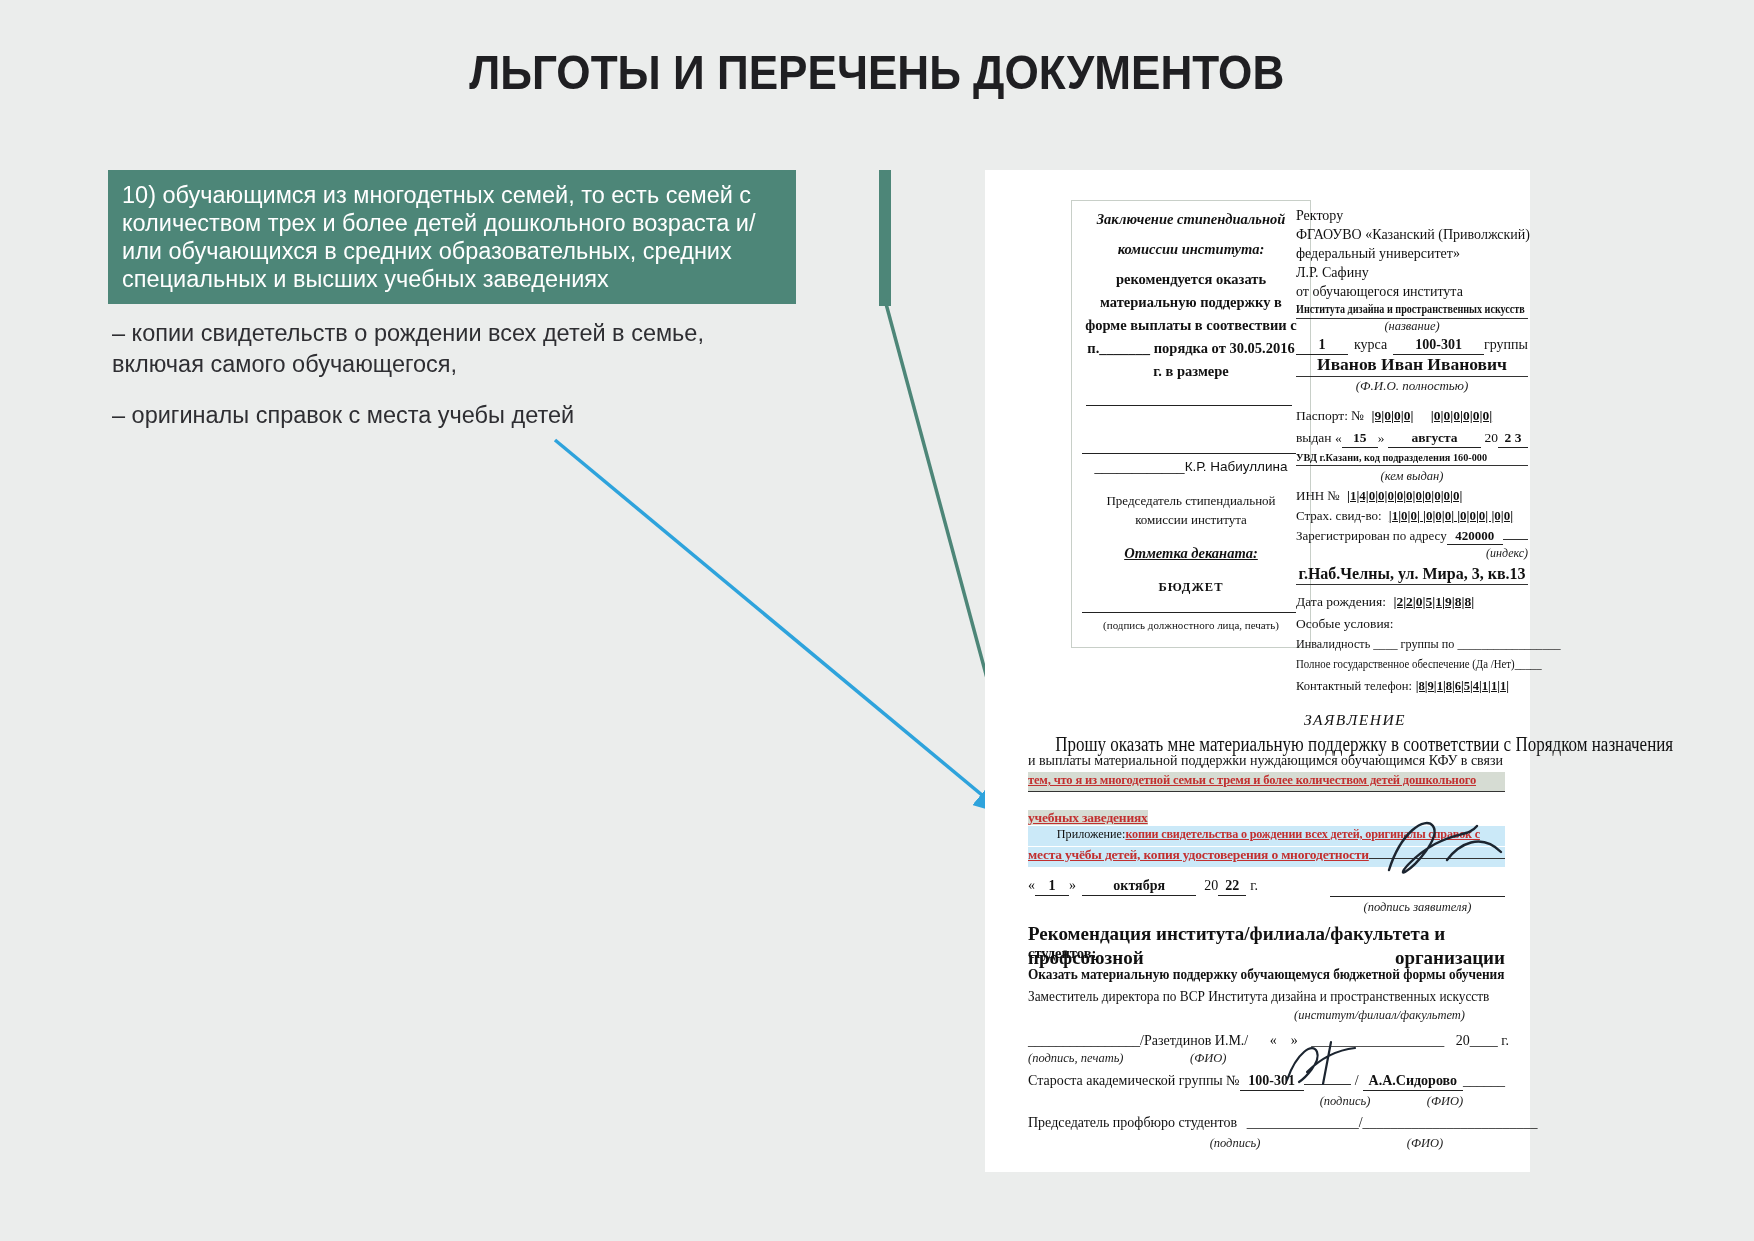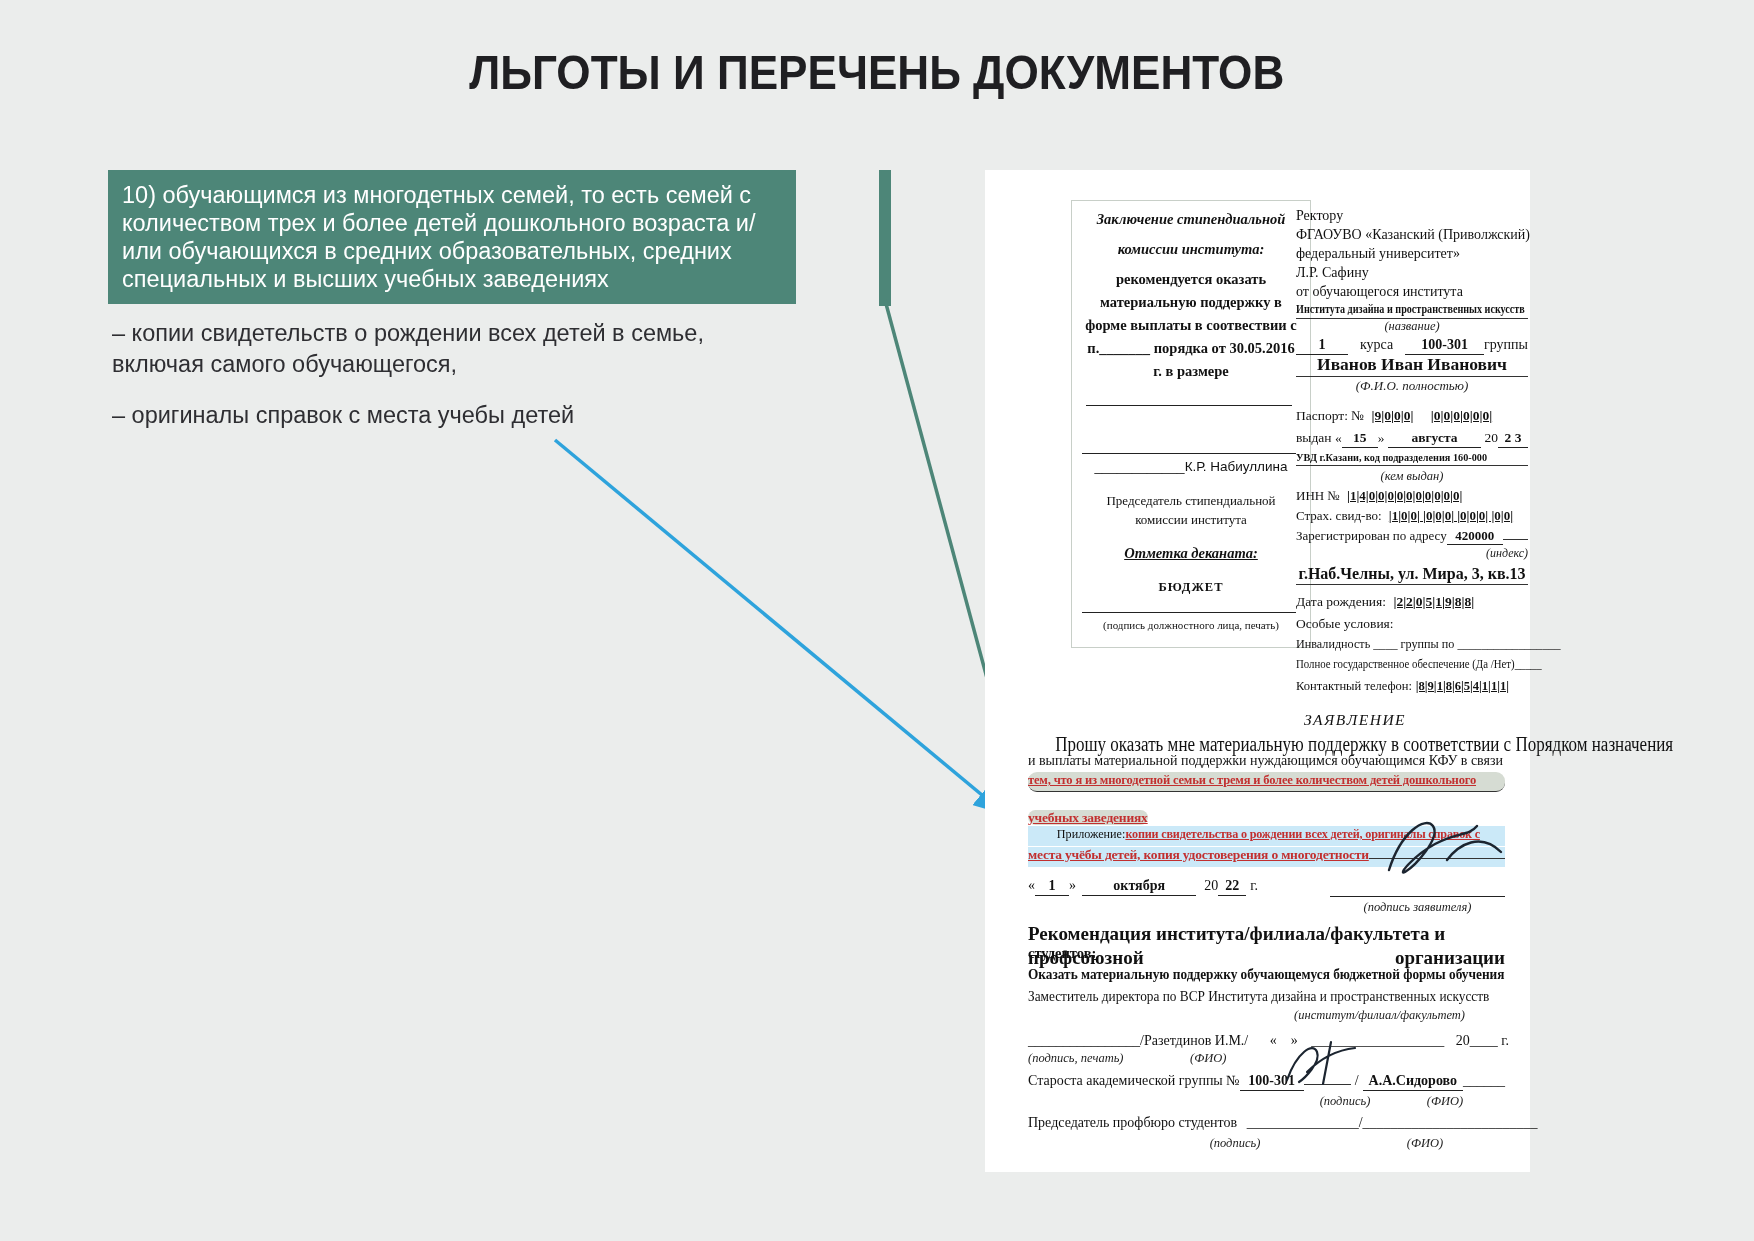--- a/index.html
+++ b/index.html
@@ -24,21 +24,21 @@
   .grow{flex:1;}
   .uv{border-bottom:1px solid #222;font-weight:bold;text-align:center;}
   .sx95,.sx93,.sx90,.sx85,.sx80,.sx75{display:inline-block;transform-origin:left bottom;}
   .sx95{transform:scaleX(.95)}.sx93{transform:scaleX(.93)}.sx90{transform:scaleX(.9)}
   .sx85{transform:scaleX(.85)}.sx80{transform:scaleX(.8)}.sx75{transform:scaleX(.75)}
   .commission{position:absolute;left:47px;top:30px;width:238px;height:446px;border:1px solid #c8cfc8;margin-left:39px;}
   .cl{position:absolute;left:0;width:100%;text-align:center;font-size:14.5px;white-space:nowrap;}
   .hline{position:absolute;border-top:1px solid #222;}
   .sans{font-family:"Liberation Sans",sans-serif;font-size:13.5px;}
   .red{color:#c22f2f;font-weight:bold;text-decoration:underline;letter-spacing:-.2px;}
-  .hlg{background:#d6dcd3;border-radius:9px;}
+  .hlg{background:#d6dcd3;}
   .hlb{background:#cbe9f8;}
   .appheading{letter-spacing:1.5px;}
   svg.overlay{position:absolute;left:0;top:0;pointer-events:none;}
 </style>
 </head>
 <body>
 
 <div class="slide">
 
   <div class="title-wrap">
@@ -89,21 +89,21 @@
 
     <div class="r rc" style="top:37px;font-size:14px">Ректору</div>
     <div class="r rc" style="top:56px;font-size:14px">ФГАОУВО «Казанский (Приволжский)</div>
     <div class="r rc" style="top:75px;font-size:14px">федеральный университет»</div>
     <div class="r rc" style="top:94px;font-size:14px">Л.Р. Сафину</div>
     <div class="r rc" style="top:113px;font-size:14px">от обучающегося института</div>
     <div class="r rc rule" style="top:131px;font-size:13.5px"><span class="b sx75">Института дизайна и пространственных искусств</span></div>
     <div class="r rc ctr cap" style="top:149px">(название)</div>
     <div class="r rc flex" style="top:166px;font-size:14px">
       <span class="uv" style="width:52px">1</span>
-      <span style="margin:0 12px">курса</span>
+      <span style="margin:0 6px">курса</span>
       <span class="uv grow">100-301</span>
       <span>группы</span>
     </div>
     <div class="r rc ctr b rule" style="top:184px;font-size:17.5px">Иванов Иван Иванович</div>
     <div class="r rc ctr cap" style="top:208px;font-size:13px">(Ф.И.О. полностью)</div>
 
     <div class="r rc" style="top:238px">
       <span>Паспорт: №</span>
       <span class="b u" style="margin-left:4px">|9|0|0|0|</span>
       <span class="b u" style="margin-left:14px">|0|0|0|0|0|0|</span>

